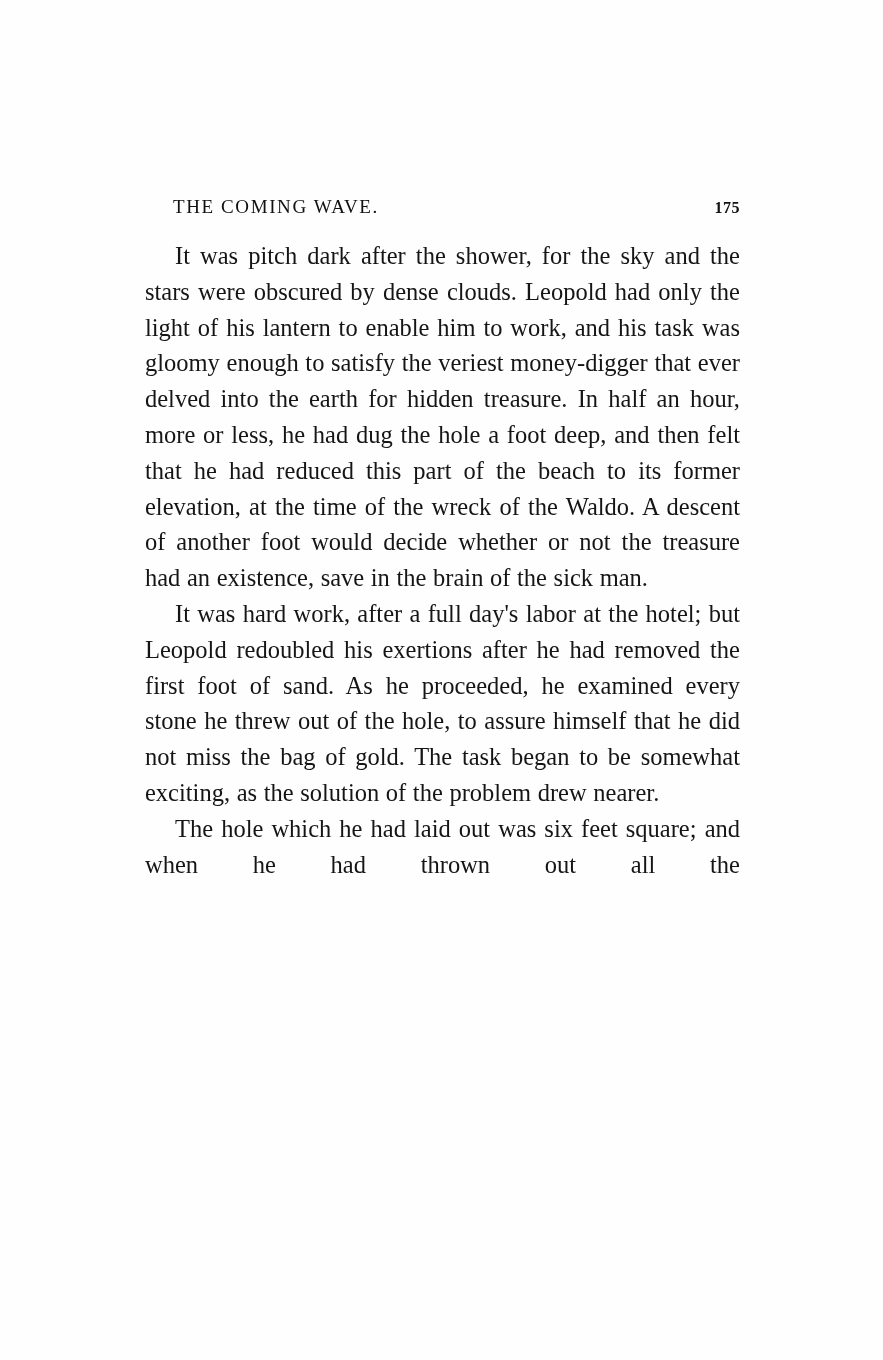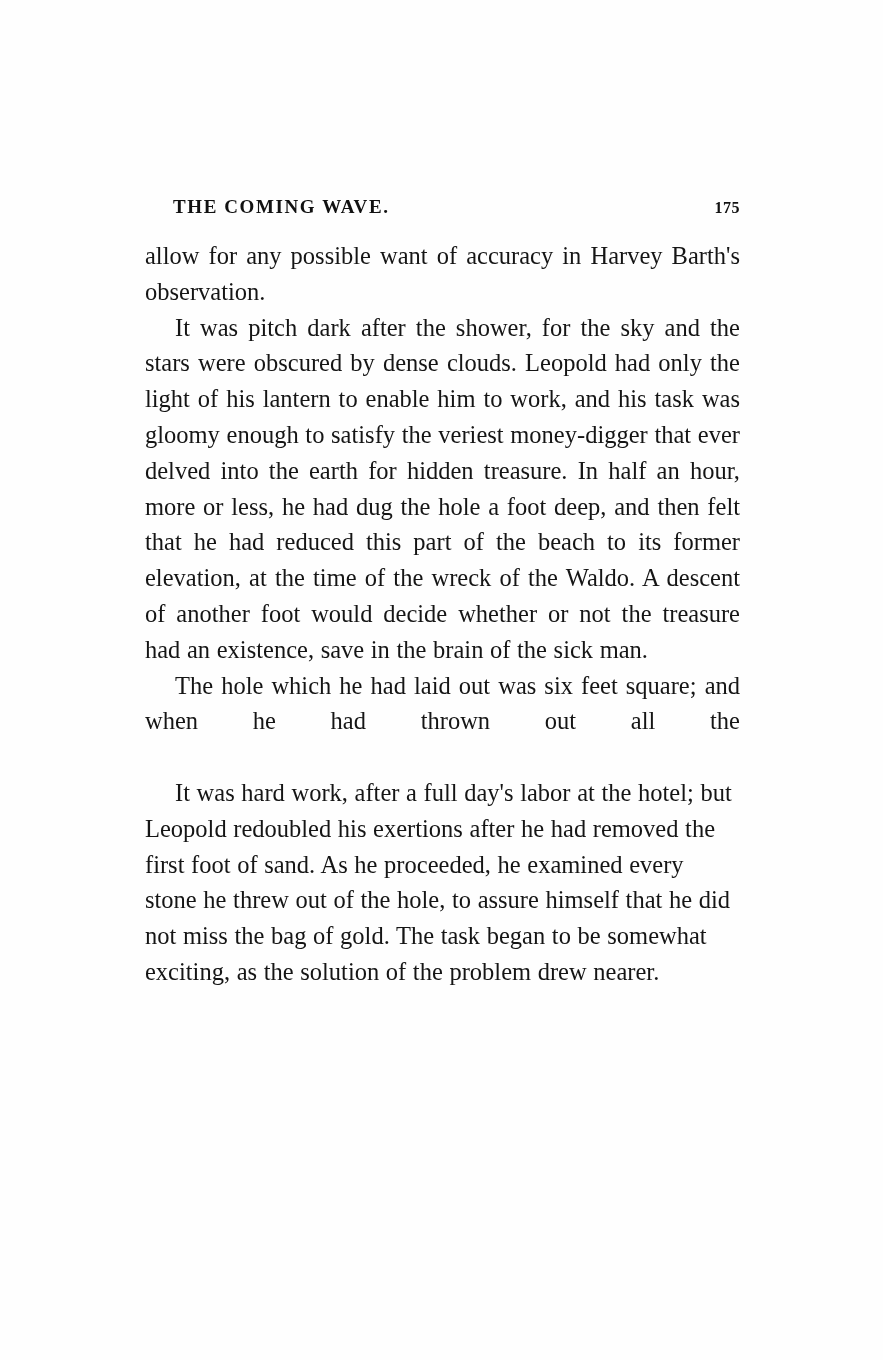--- a/index.html
+++ b/index.html
@@ -31,21 +31,21 @@
   }
   .running-head {
     display: flex;
     align-items: baseline;
     justify-content: space-between;
     width: 100%;
     margin-bottom: 20px;
   }
   .running-title {
     font-family: "Liberation Serif", serif;
-    font-weight: bold;
+    font-weight: normal;
     font-size: 19px;
     letter-spacing: 1.6px;
     color: #111;
     padding-left: 28px;
   }
   .folio {
     font-family: "Liberation Serif", serif;
     font-weight: bold;
     font-size: 16px;
     color: #111;
@@ -84,20 +84,19 @@
 
 <div class="page">
   <div class="page-inner">
 
     <div class="running-head">
       <div class="running-title">THE COMING WAVE.</div>
       <div class="folio">175</div>
     </div>
 
     <div class="body-text">
-      <p class="cont">allow for any possible want of accuracy in Harvey Barth's observation.</p>
       <p class="indent">It was pitch dark after the shower, for the sky and the stars were obscured by dense clouds. Leopold had only the light of his lantern to enable him to work, and his task was gloomy enough to satisfy the veriest money-digger that ever delved into the earth for hidden treasure. In half an hour, more or less, he had dug the hole a foot deep, and then felt that he had reduced this part of the beach to its former elevation, at the time of the wreck of the Waldo. A descent of another foot would decide whether or not the treasure had an existence, save in the brain of the sick man.</p>
+      <p class="indent">It was hard work, after a full day's labor at the hotel; but Leopold redoubled his exertions after he had removed the first foot of sand. As he proceeded, he examined every stone he threw out of the hole, to assure himself that he did not miss the bag of gold. The task began to be somewhat exciting, as the solution of the problem drew nearer.</p>
       <p class="indent justify-all">The hole which he had laid out was six feet square; and when he had thrown out all the</p>
-      <p class="indent">It was hard work, after a full day's labor at the hotel; but Leopold redoubled his exertions after he had removed the first foot of sand. As he proceeded, he examined every stone he threw out of the hole, to assure himself that he did not miss the bag of gold. The task began to be somewhat exciting, as the solution of the problem drew nearer.</p>
     </div>
 
   </div>
 </div>
 
 </body></html>

